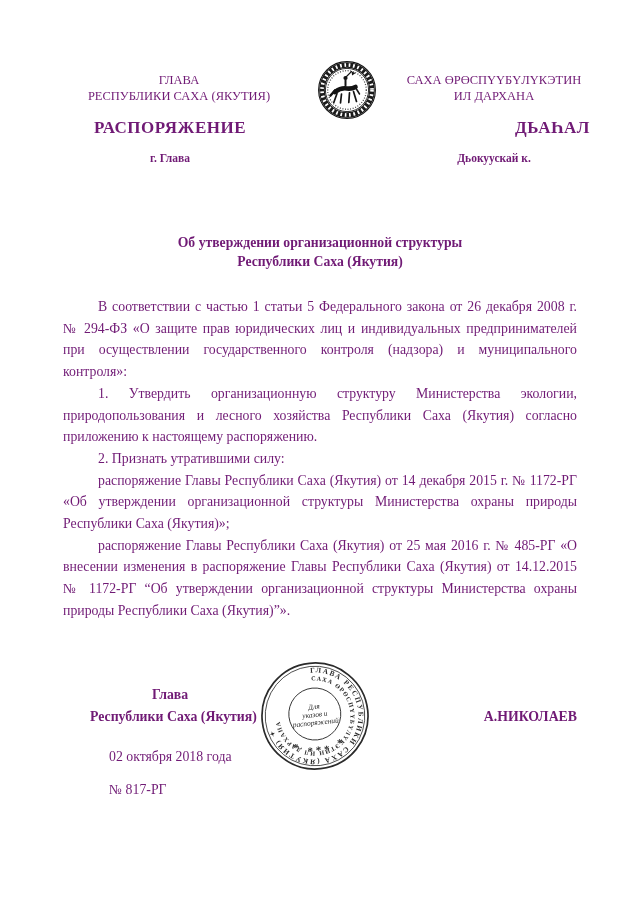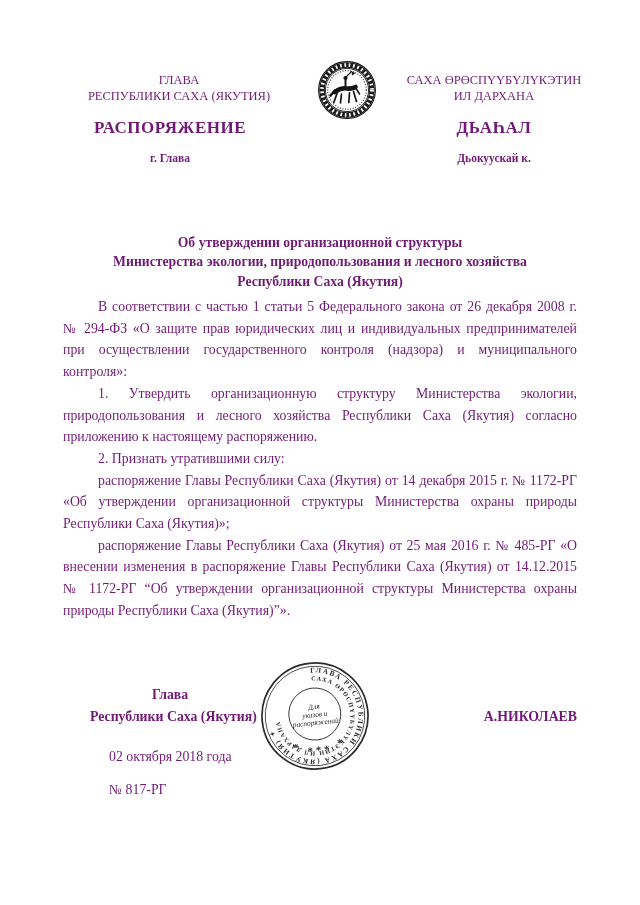--- a/index.html
+++ b/index.html
@@ -53,28 +53,27 @@
       <path d="M35.5,12.5 l4.2,1.6 -3.6,2.4 z" fill="#141414" stroke="none"></path>
     </g>
   </svg>
 
   <div class="abs center hdr-small" style="left:398px;top:72px;width:192px;">
     <div>САХА ӨРӨСПҮҮБҮЛҮКЭТИН</div>
     <div>ИЛ ДАРХАНА</div>
   </div>
 
   <div class="abs center doc-type" style="left:63px;top:118px;width:214px;">РАСПОРЯЖЕНИЕ</div>
-  <div class="abs center doc-type" style="left:398px;top:118px;width:192px;">ДЬАҺАЛ</div>
+  <div class="abs center doc-type" style="left:398px;top:118px;width:192px;text-align:right;">ДЬАҺАЛ</div>
 
   <div class="abs center place" style="left:63px;top:152px;width:214px;">г. Глава</div>
   <div class="abs center place" style="left:398px;top:152px;width:192px;">Дьокуускай к.</div>
 
   <div class="abs center doc-title" style="left:63px;top:213px;width:514px;">
     <div>Об утверждении организационной структуры</div>
-    <div>Министерства экологии, природопользования и лесного хозяйства</div>
     <div>Республики Саха (Якутия)</div>
   </div>
 
   <div class="abs body-text" style="left:63px;top:296px;width:514px;">
     <p>В соответствии с частью 1 статьи 5 Федерального закона от 26 декабря 2008 г. №&nbsp;294-ФЗ «О защите прав юридических лиц и индивидуальных предпринимателей при осуществлении государственного контроля (надзора) и муниципального контроля»:</p>
     <p>1.&nbsp;Утвердить организационную структуру Министерства экологии, природопользования и лесного хозяйства Республики Саха (Якутия) согласно приложению к настоящему распоряжению.</p>
     <p>2. Признать утратившими силу:</p>
     <p>распоряжение Главы Республики Саха (Якутия) от 14 декабря 2015 г. №&nbsp;1172-РГ «Об утверждении организационной структуры Министерства охраны природы Республики Саха (Якутия)»;</p>
     <p>распоряжение Главы Республики Саха (Якутия) от 25 мая 2016 г. №&nbsp;485-РГ «О внесении изменения в распоряжение Главы Республики Саха (Якутия) от 14.12.2015 №&nbsp;1172-РГ “Об утверждении организационной структуры Министерства охраны природы Республики Саха (Якутия)”».</p>
   </div>

